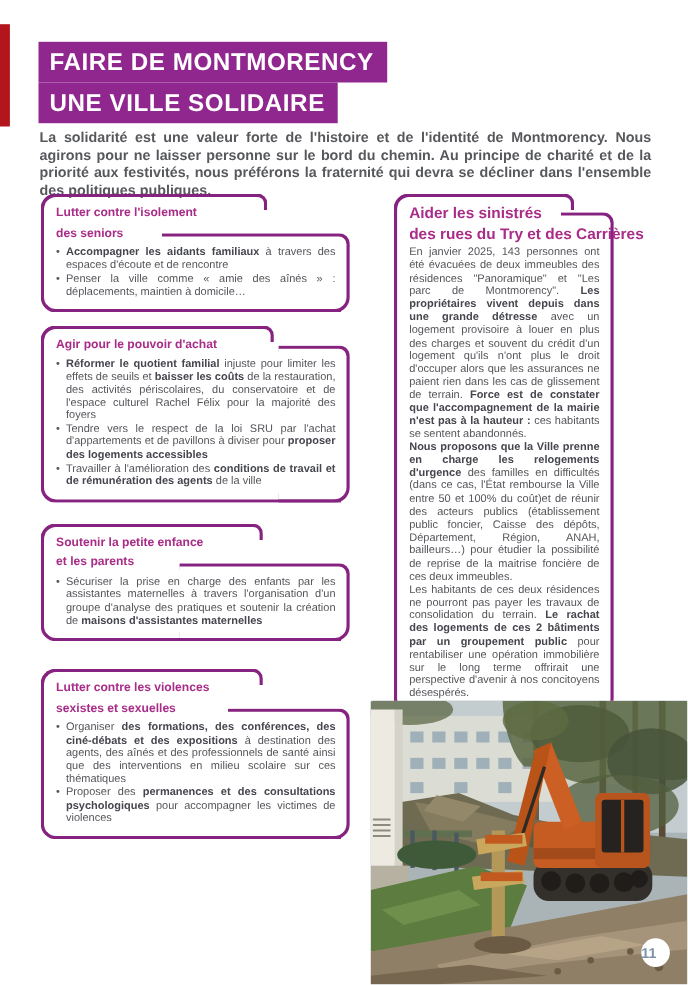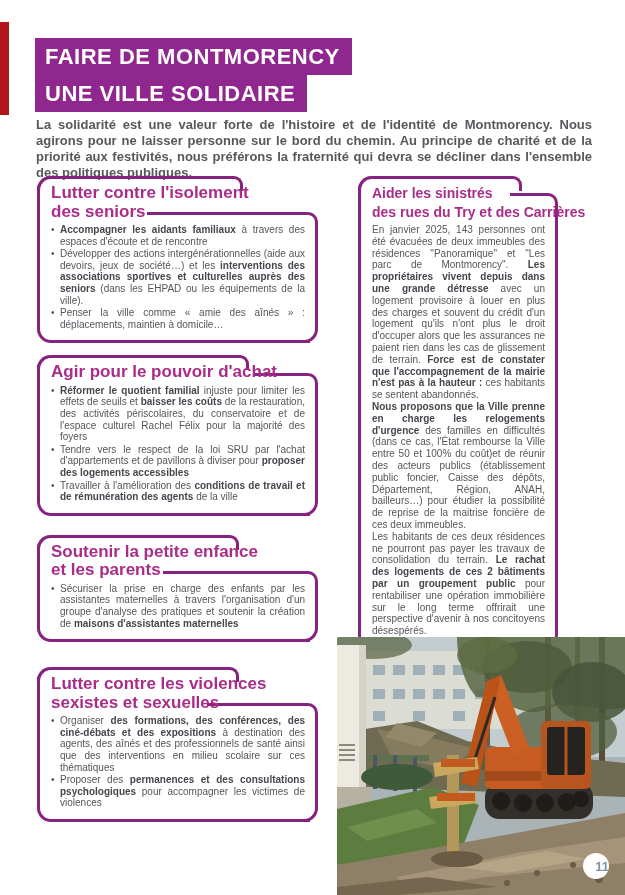--- a/index.html
+++ b/index.html
@@ -30,37 +30,37 @@
   #col-left .pbox:nth-child(2){margin-bottom:19px;}
   #col-left .pbox:nth-child(3){margin-bottom:25px;border-radius:12px;}
   .bA{position:absolute;top:0;left:0;width:var(--alen,180px);height:12px;
       border:3px solid #86227f;border-bottom:none;border-radius:14px 9px 0 0;pointer-events:none;}
   .bB{position:absolute;top:0;left:0;bottom:0;right:8px;
       border-left:3px solid #86227f;border-bottom:3px solid #86227f;
       border-radius:14px 0 0 14px;pointer-events:none;}
   .bC{position:absolute;top:var(--utop,17px);left:var(--uleft,150px);right:0;bottom:0;
       border-top:3px solid #86227f;border-right:3px solid #86227f;border-bottom:3px solid #86227f;
       border-radius:0 10px 14px 0;pointer-events:none;}
-  .pbox h2{margin:0 0 3px 0;font-size:17px;font-weight:800;line-height:18.5px;color:#a92c88;position:relative;z-index:1;}
+  .pbox h2{margin:0 0 3px 0;font-size:11px;font-weight:800;line-height:18.5px;color:#a92c88;position:relative;z-index:1;}
   .pbox h2 span{display:block;white-space:nowrap;}
   #col-right .pbox h2{font-size:14px;}
   .pbox ul{margin:0;padding:0;list-style:none;}
   .pbox li{position:relative;padding-left:9px;font-size:10px;line-height:11.6px;
            color:#54555a;text-align:justify;margin-bottom:1px;}
   .pbox li::before{content:"\2022";position:absolute;left:0;top:0;color:#54555a;}
   .pbox p{margin:0;font-size:10px;line-height:11.8px;color:#54555a;text-align:justify;}
   .pbox b{font-weight:700;color:#46474e;}
   
   .photo{position:absolute;left:337px;top:637px;width:288px;height:258px;margin:0;overflow:hidden;background:#aab4b6;}
   .photo svg{display:block;}
   
   .pagenum{
     position:absolute;left:583px;top:853px;width:26px;height:26px;border-radius:50%;
     background:#ffffff;color:#7d92a6;font-size:13px;font-weight:700;
-    display:flex;align-items:center;justify-content:flex-end;
+    display:flex;align-items:center;justify-content:flex-start;
   }
 </style>
 </head>
 <body>
 
 <div class="bleed-bar"></div>
 
 <h1>
   <span class="tblock">FAIRE DE MONTMORENCY</span>
   <span class="tblock">UNE VILLE SOLIDAIRE</span>
@@ -72,21 +72,20 @@
     <section class="pbox" style="--alen: 200px; --utop: 36px; --uleft: 110px;">
       <span class="bA"></span>
       <span class="bB"></span>
       <span class="bC"></span>
       <h2>
         <span>Lutter contre l'isolement</span>
         <span>des seniors</span>
       </h2>
       <ul>
         <li><b>Accompagner les aidants familiaux</b><span> à travers des espaces d'écoute et de rencontre</span></li>
-        <li><span>Développer des actions intergénérationnelles (aide aux devoirs, jeux de société…) et les </span><b>interventions des associations sportives et culturelles auprès des seniors</b><span> (dans les EHPAD ou les équipements de la ville).</span></li>
         <li><span>Penser la ville comme « amie des aînés » : déplacements, maintien à domicile…</span></li>
       </ul>
     </section>
     <section class="pbox" style="--alen: 206px; --utop: 18px; --uleft: 216px;">
       <span class="bA"></span>
       <span class="bB"></span>
       <span class="bC"></span>
       <h2>
         <span>Agir pour le pouvoir d'achat</span>
       </h2>

